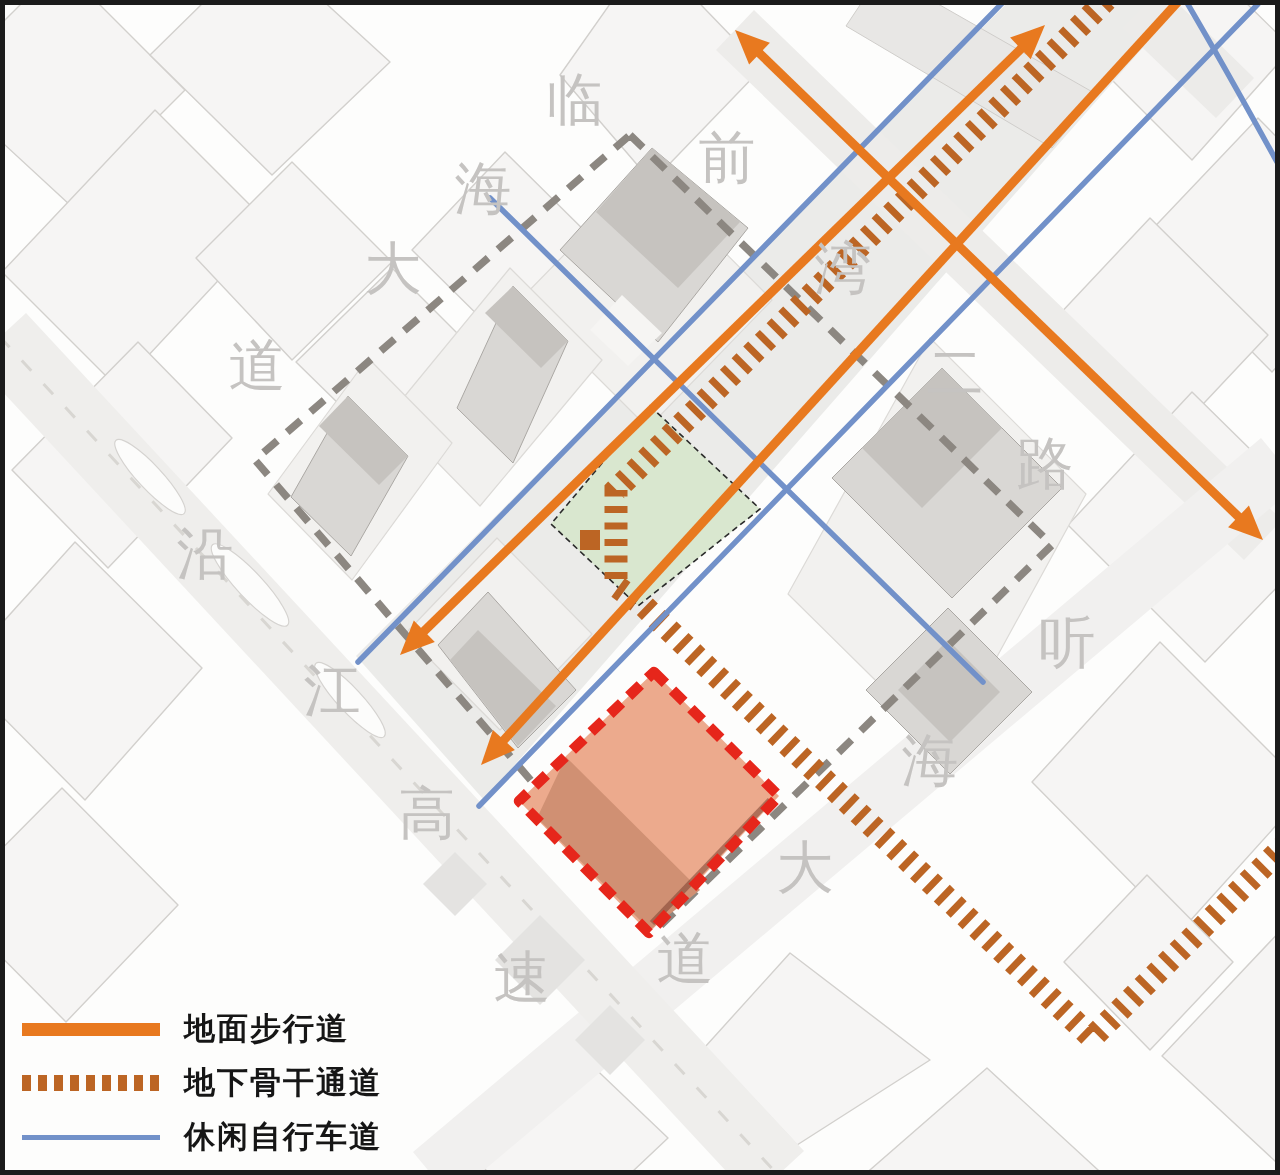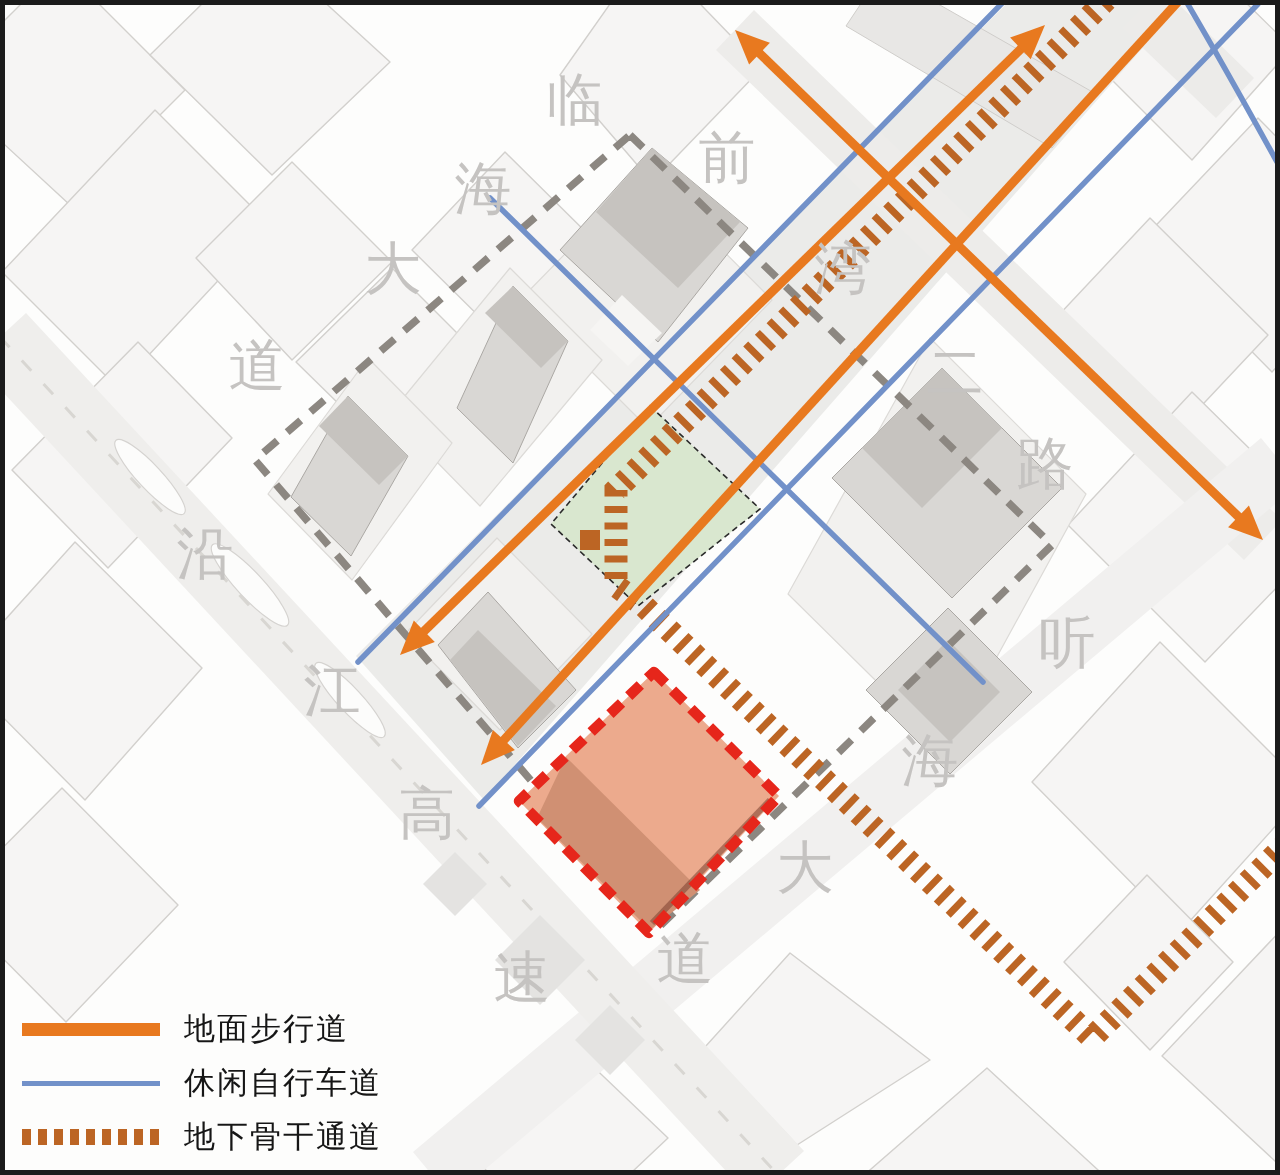--- a/index.html
+++ b/index.html
@@ -8,21 +8,21 @@
   #map-svg{position:absolute;left:0;top:0;}
   .street-char{position:absolute;transform:translate(-50%,-50%);font-size:57px;line-height:1;
                color:#C5C3C1;font-weight:400;user-select:none;}
   #frame{position:absolute;left:0;top:0;right:0;bottom:0;border:5px solid #1b1b1b;pointer-events:none;}
   #legend{position:absolute;left:22px;top:1002px;width:470px;}
   .legend-row{display:flex;align-items:center;height:54px;}
   .legend-key{width:138px;margin-right:24px;flex:0 0 138px;}
   .key-solid{height:13px;background:#E8791F;}
   .key-bars{height:16px;background:repeating-linear-gradient(90deg,#BC6524 0 9px,transparent 9px 16px);}
   .key-line{height:5px;background:#7291C9;}
-  .legend-label{font-size:31px;color:#161616;letter-spacing:2px;font-weight:400;}
+  .legend-label{font-size:31px;color:#161616;letter-spacing:2px;font-weight:700;}
 </style>
 </head>
 <body>
 
 <div id="stage">
 
 <svg id="map-svg" width="1280" height="1175" viewBox="0 0 1280 1175">
 
   <g fill="#F6F5F4" stroke="#D2D0CD" stroke-width="1.4" stroke-linejoin="round">
     <polygon points="60,-35 185,90 70,205 -60,85"></polygon>
@@ -157,23 +157,23 @@
       <span class="street-char" style="left: 805px; top: 867px;">大</span>
       <span class="street-char" style="left: 685px; top: 958px;">道</span>
     </div>
 
 <div id="legend">
   <div class="legend-row">
     <div class="legend-key key-solid"></div>
     <div class="legend-label">地面步行道</div>
   </div>
   <div class="legend-row">
+    <div class="legend-key key-bars"></div>
+    <div class="legend-label">地下骨干通道</div>
+  </div>
+  <div class="legend-row">
     <div class="legend-key key-line"></div>
     <div class="legend-label">休闲自行车道</div>
-  </div>
-  <div class="legend-row">
-    <div class="legend-key key-bars"></div>
-    <div class="legend-label">地下骨干通道</div>
   </div>
 </div>
 
 <div id="frame"></div>
 </div>
 
 </body></html>

